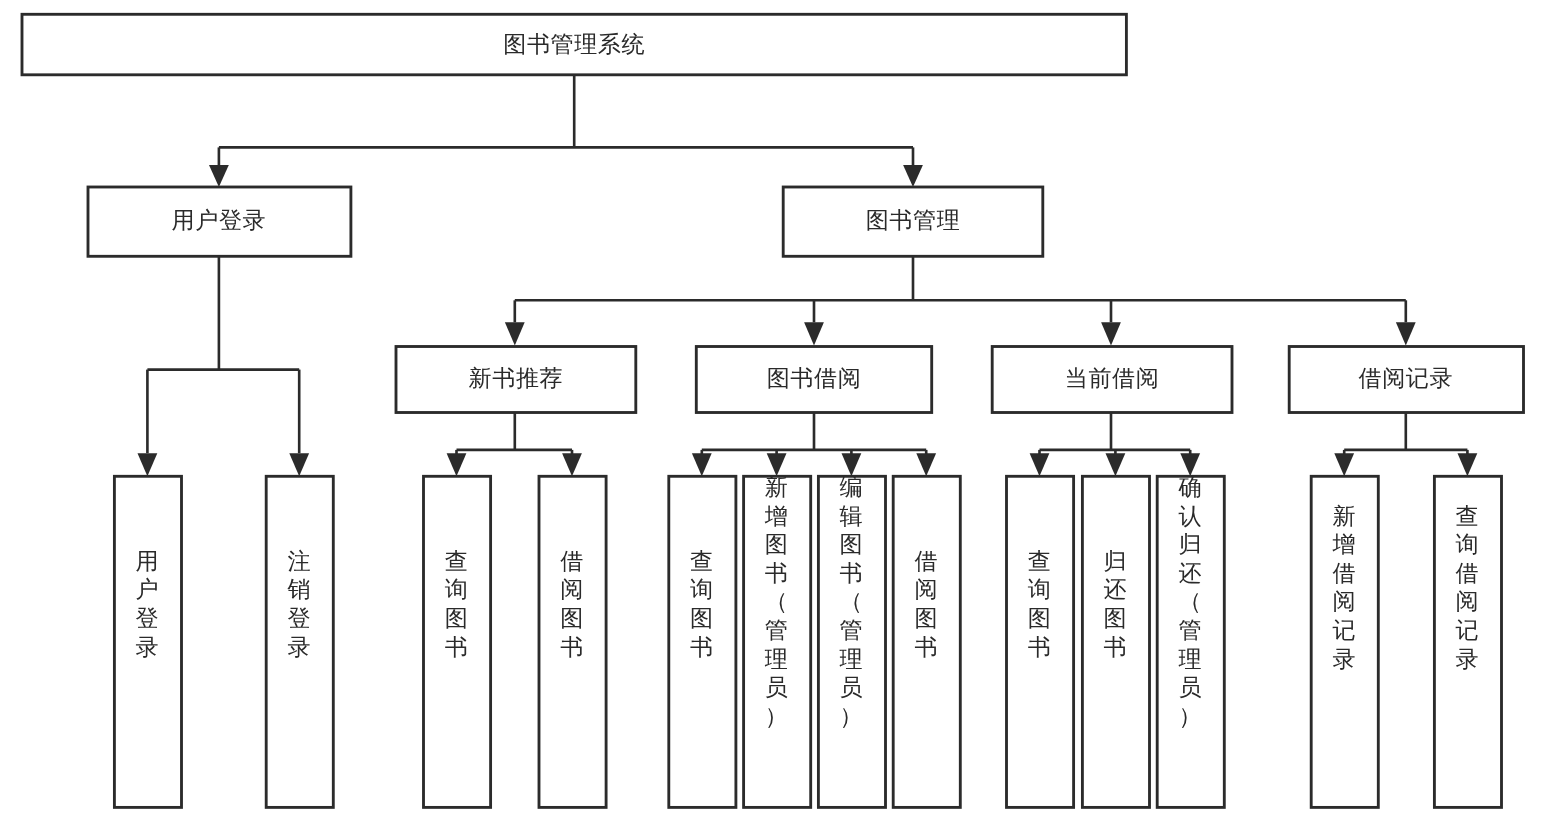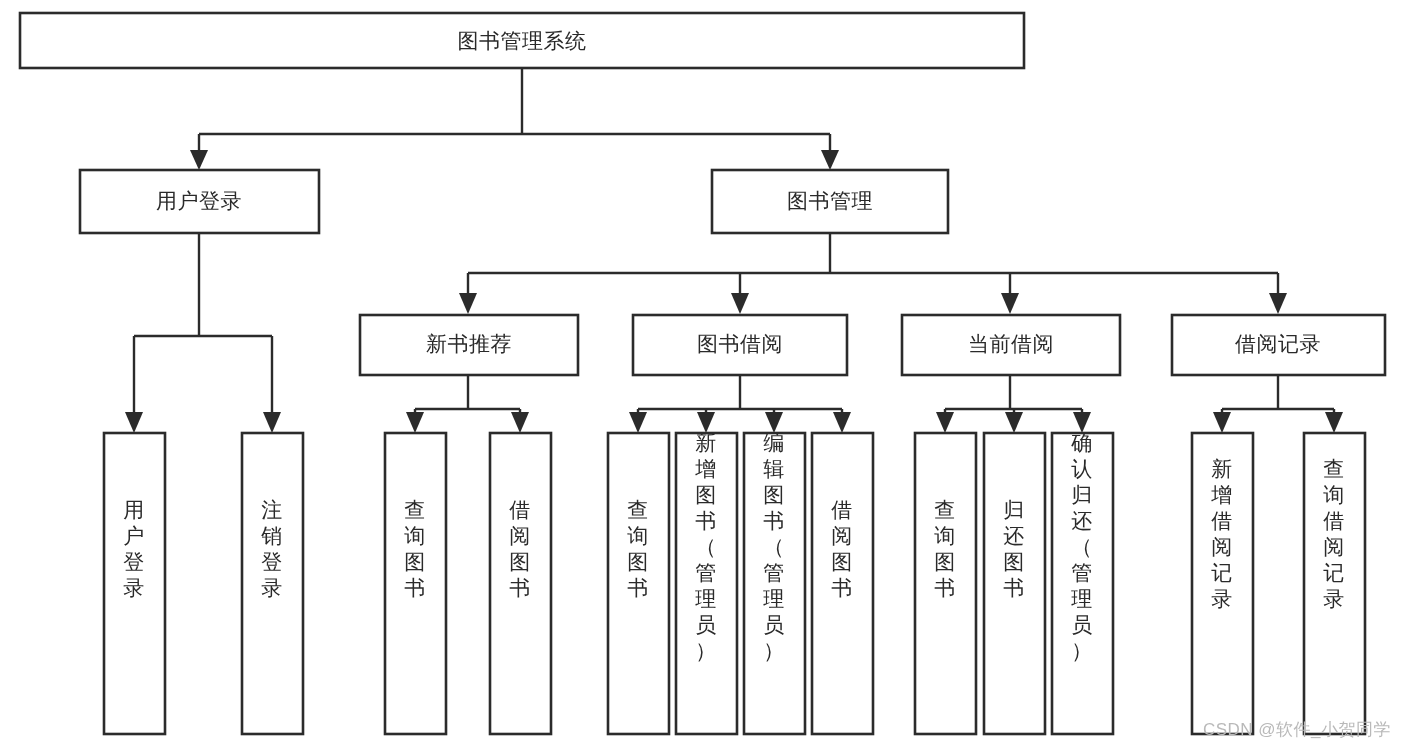--- a/index.html
+++ b/index.html
@@ -232,14 +232,13 @@
       <rect class="node-rect" x="1192" y="433" width="61" height="301"></rect>
       <text class="node-label-v" x="1222" y="476" text-anchor="middle"><tspan x="1222" y="476">新</tspan><tspan x="1222" y="502">增</tspan><tspan x="1222" y="528">借</tspan><tspan x="1222" y="554">阅</tspan><tspan x="1222" y="580">记</tspan><tspan x="1222" y="606">录</tspan></text>
     </g>
     <g>
       <rect class="node-rect" x="1304" y="433" width="61" height="301"></rect>
       <text class="node-label-v" x="1334" y="476" text-anchor="middle"><tspan x="1334" y="476">查</tspan><tspan x="1334" y="502">询</tspan><tspan x="1334" y="528">借</tspan><tspan x="1334" y="554">阅</tspan><tspan x="1334" y="580">记</tspan><tspan x="1334" y="606">录</tspan></text>
     </g>
 
   </svg>
 
-  <div class="watermark">CSDN @软件_小贺同学</div>
 </div>
 
 </body></html>

